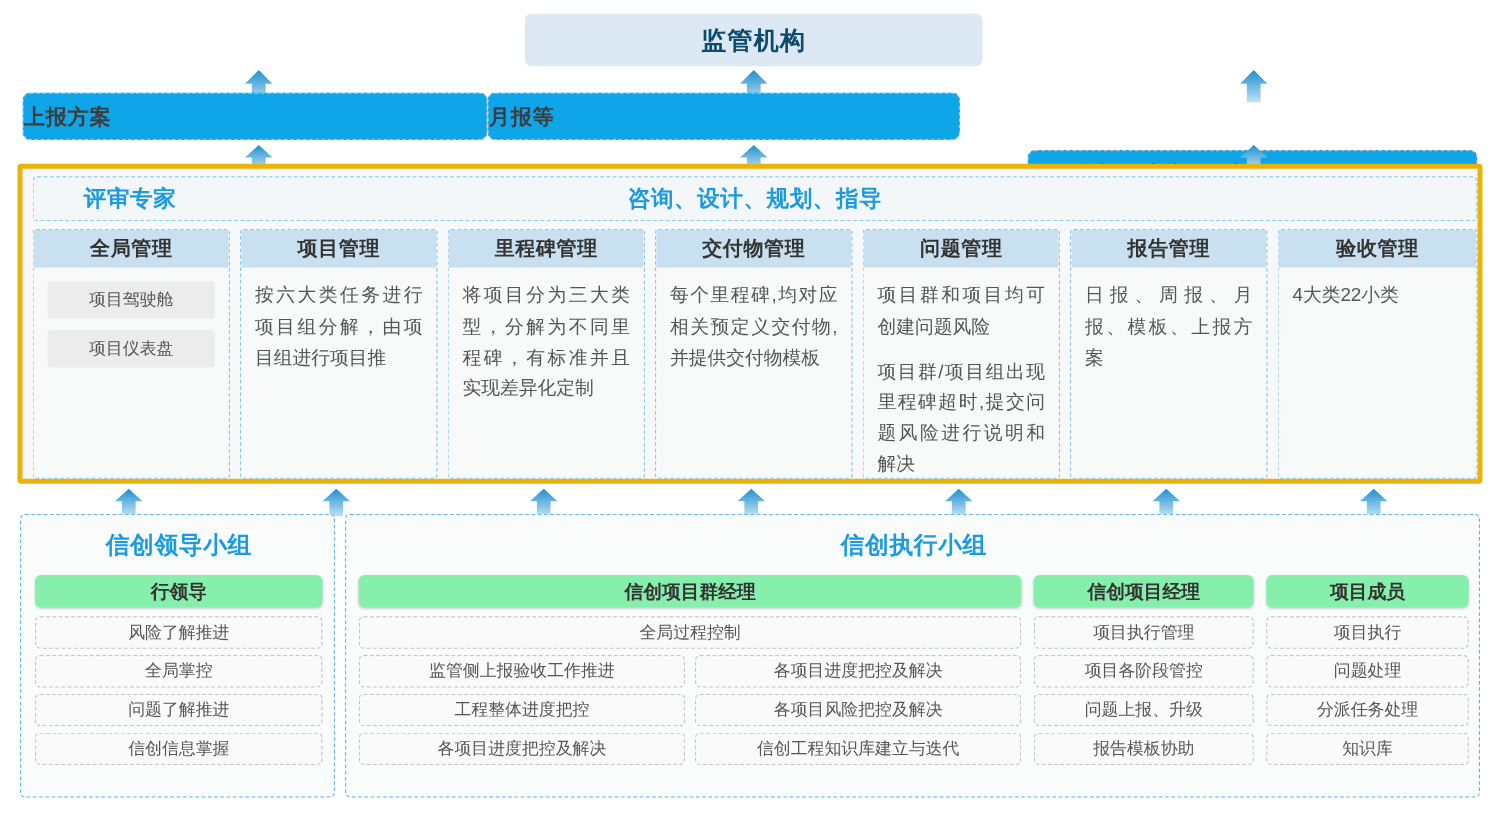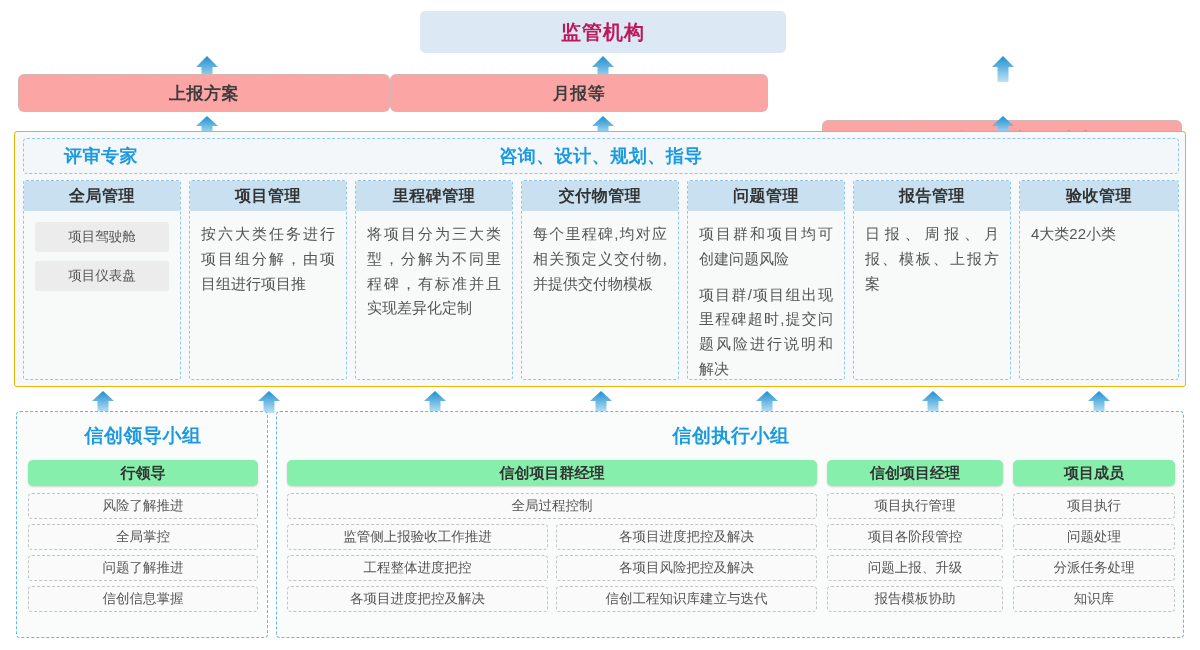--- a/index.html
+++ b/index.html
@@ -15,44 +15,44 @@
   .arrow { position: absolute; width: 22px; height: 26px; }
   .arrow svg { display: block; width: 100%; height: 100%; }
 
   
   .regulator {
     position: absolute;
     left: 420px; top: 11px; width: 366px; height: 42px;
     background: #dce9f5;
     border-radius: 5px;
     display: flex; align-items: center; justify-content: center;
-    color: #be185d; font-weight: bold; font-size: 20px;
+    color: #0c4a6e; font-weight: bold; font-size: 20px;
     letter-spacing: 1px;
   }
 
   
   .reportrow { position: absolute; left: 0; top: 74px; width: 1200px; height: 38px; }
   .reportbox {
     position: absolute; height: 38px;
-    background: #fca5a5;
+    background: #0ea5e9;
     border: 1px dashed #bfbfbf;
     border-radius: 6px;
-    display: flex; align-items: center; justify-content: center;
+    display: flex; align-items: center; 
     color: #3c3c3c; font-weight: bold; font-size: 17px;
     letter-spacing: .5px;
   }
   #rb0 { left: 18px;  width: 372px; }
   #rb1 { left: 390px; width: 378px; }
   #rb2 { left: 822px; width: 360px; margin-top: 46px; }
 
   
   .midpanel {
     position: absolute; left: 14px; top: 131px; width: 1172px; height: 256px;
     background: #f7f8f9;
-    border: 1px solid #eab308;
+    border: 4px solid #eab308;
     border-radius: 3px;
   }
   .midheader {
     position: absolute; left: 8px; top: 6px; width: 1156px; height: 36px;
     background: #f4f7f9;
     border: 1px dashed #8ec7ea;
     border-radius: 4px;
   }
   .midheader .lbl {
     position: absolute; top: 50%; transform: translateY(-50%);

